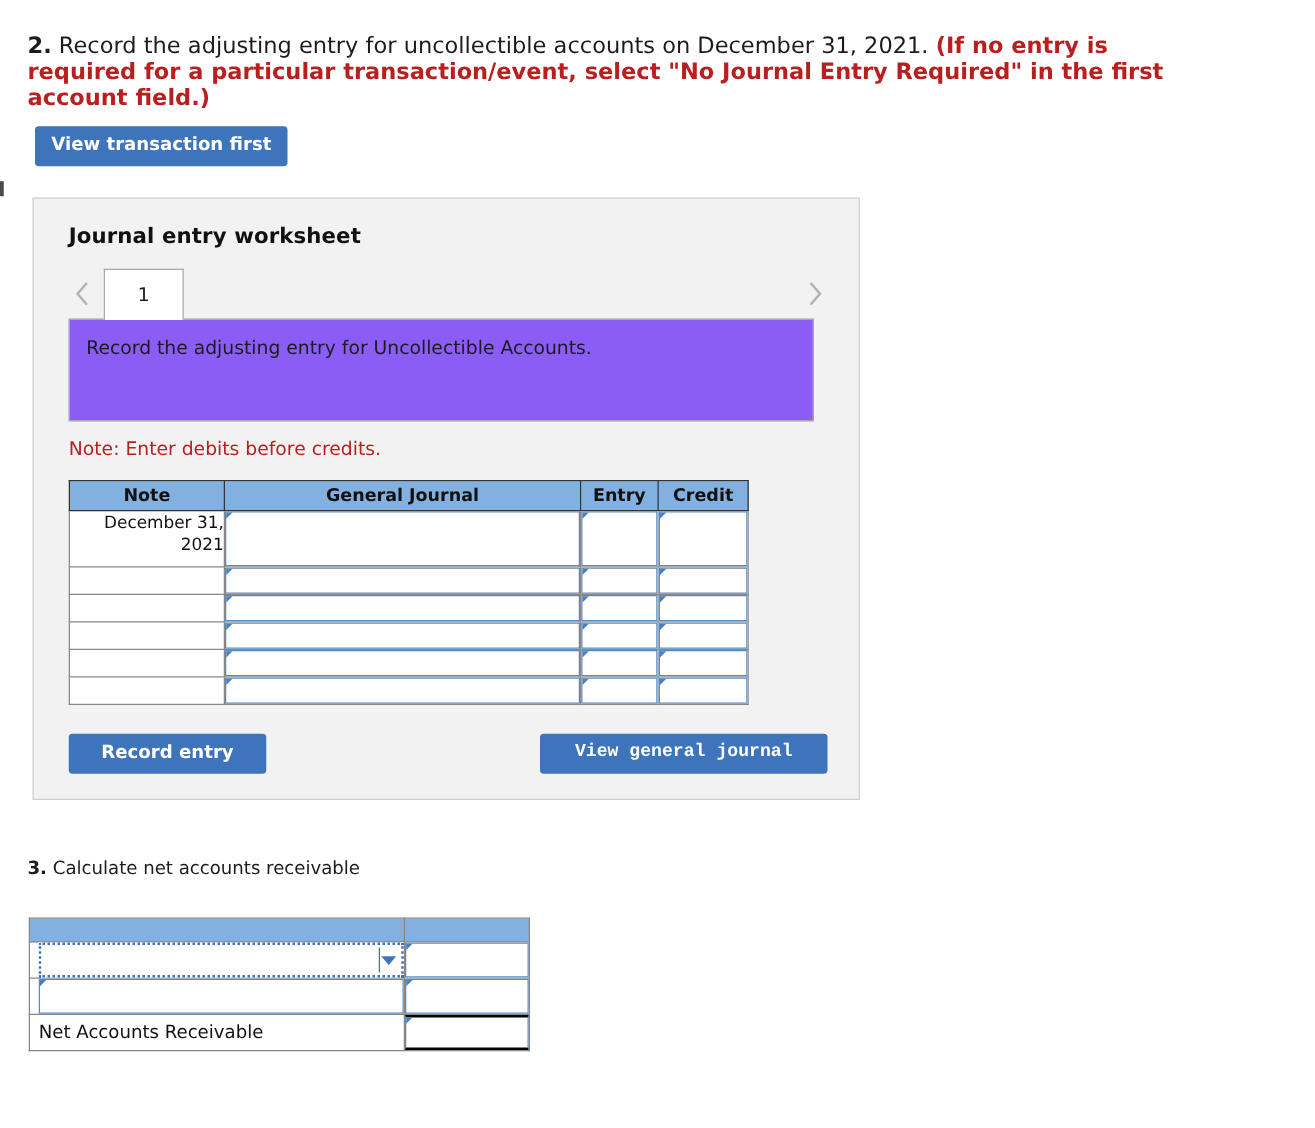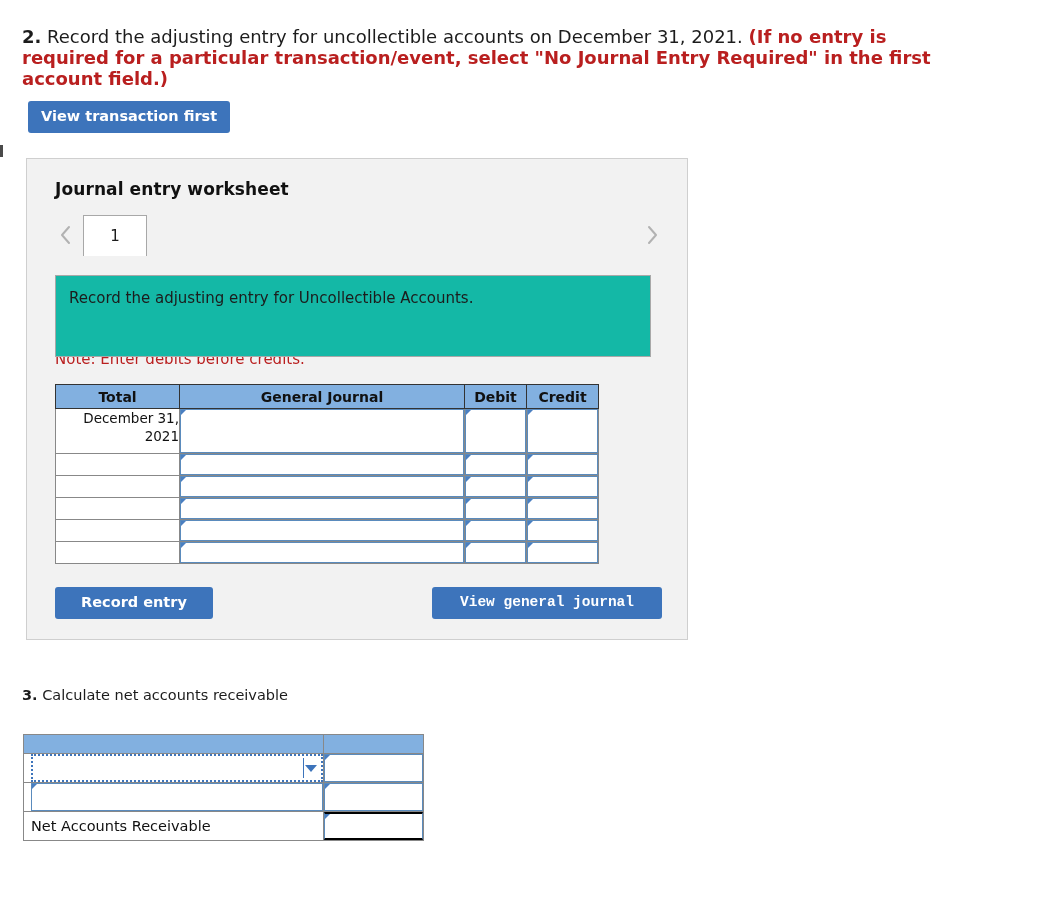--- a/index.html
+++ b/index.html
@@ -113,25 +113,24 @@
     cursor: pointer;
     z-index: 3;
   }
 
   #tab-panel {
     position: absolute;
     left: 28px;
     top: 96px;
     width: 596px;
     height: 82px;
-    background: #14b8a6;
+    background: #8b5cf6;
     border: 1px solid #a8a8a8;
     box-sizing: border-box;
     z-index: 2;
-    margin-top: 20px;
   }
   #tab-panel-text {
     position: absolute;
     left: 13px;
     top: 13px;
     font-size: 15px;
     color: #1c1c1c;
   }
 
   
@@ -367,23 +366,23 @@
 
   <table id="journal-table">
     <colgroup>
       <col class="col-date">
         <col class="col-gj">
         <col class="col-debit">
         <col class="col-credit">
     </colgroup>
     <thead>
       <tr>
-        <th>Total</th>
+        <th>Note</th>
         <th>General Journal</th>
-        <th>Debit</th>
+        <th>Entry</th>
         <th>Credit</th>
       </tr>
     </thead>
     <tbody>
       <tr class="row-tall">
         <td class="date-cell">December 31, 2021</td>
         <td>
             <div class="cellbox"></div>
           </td>
         <td>

